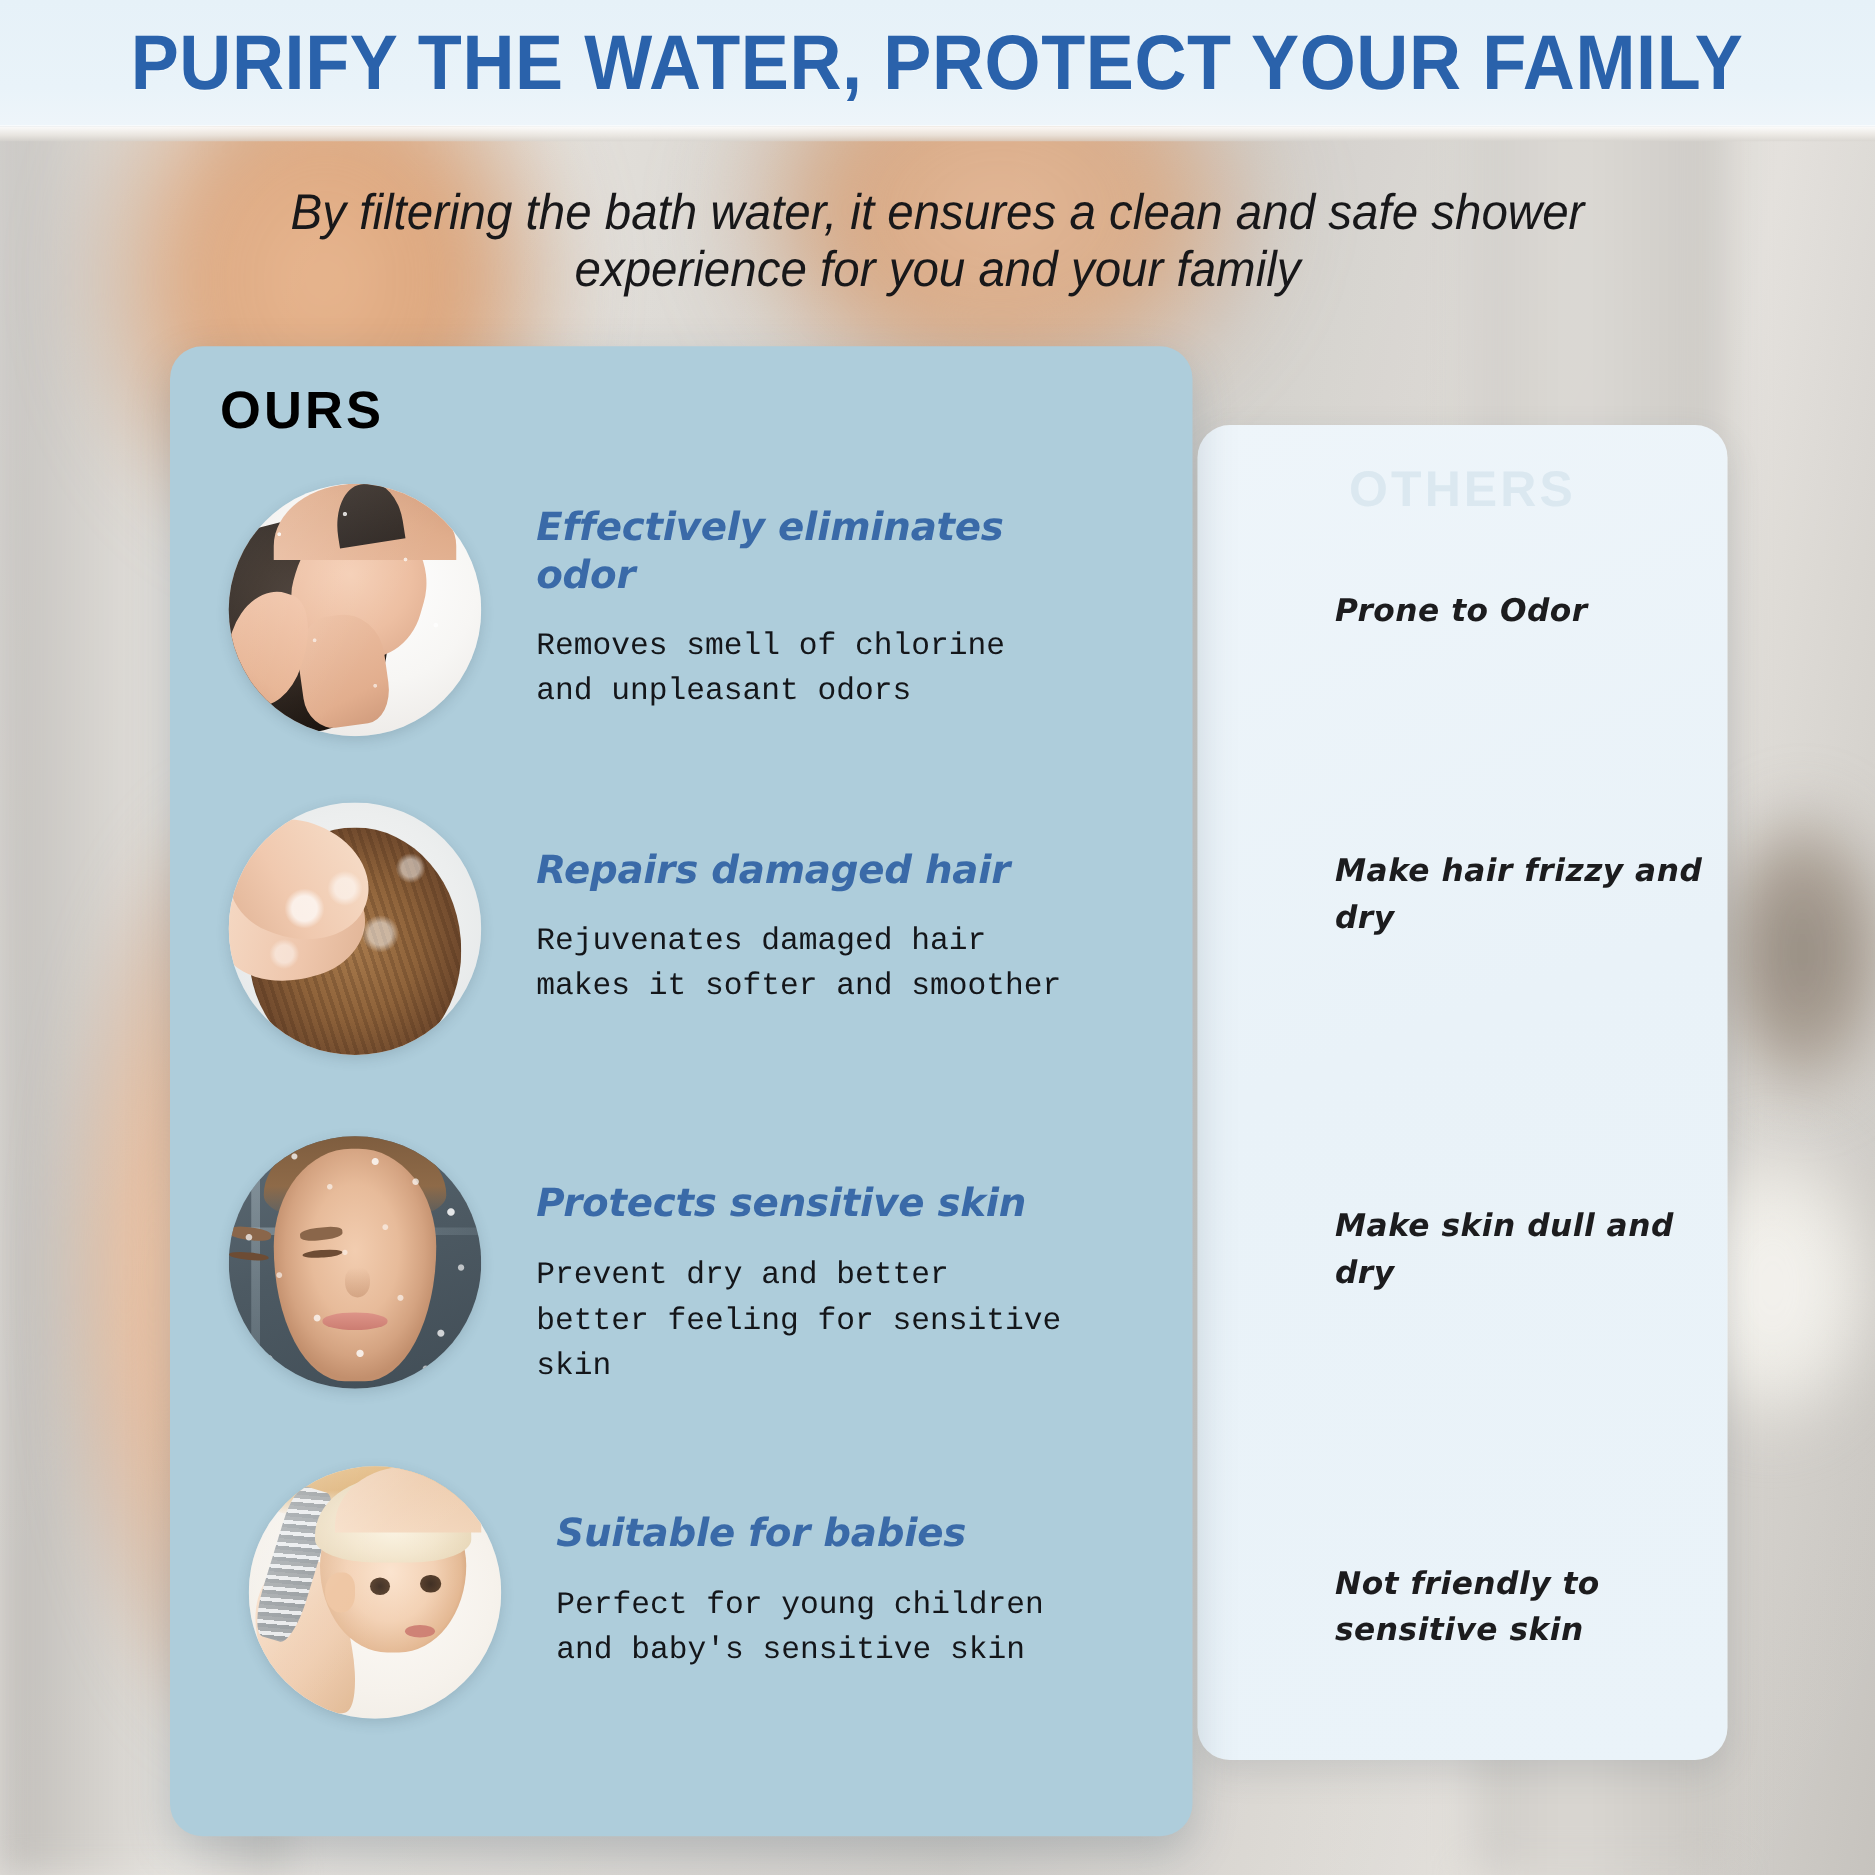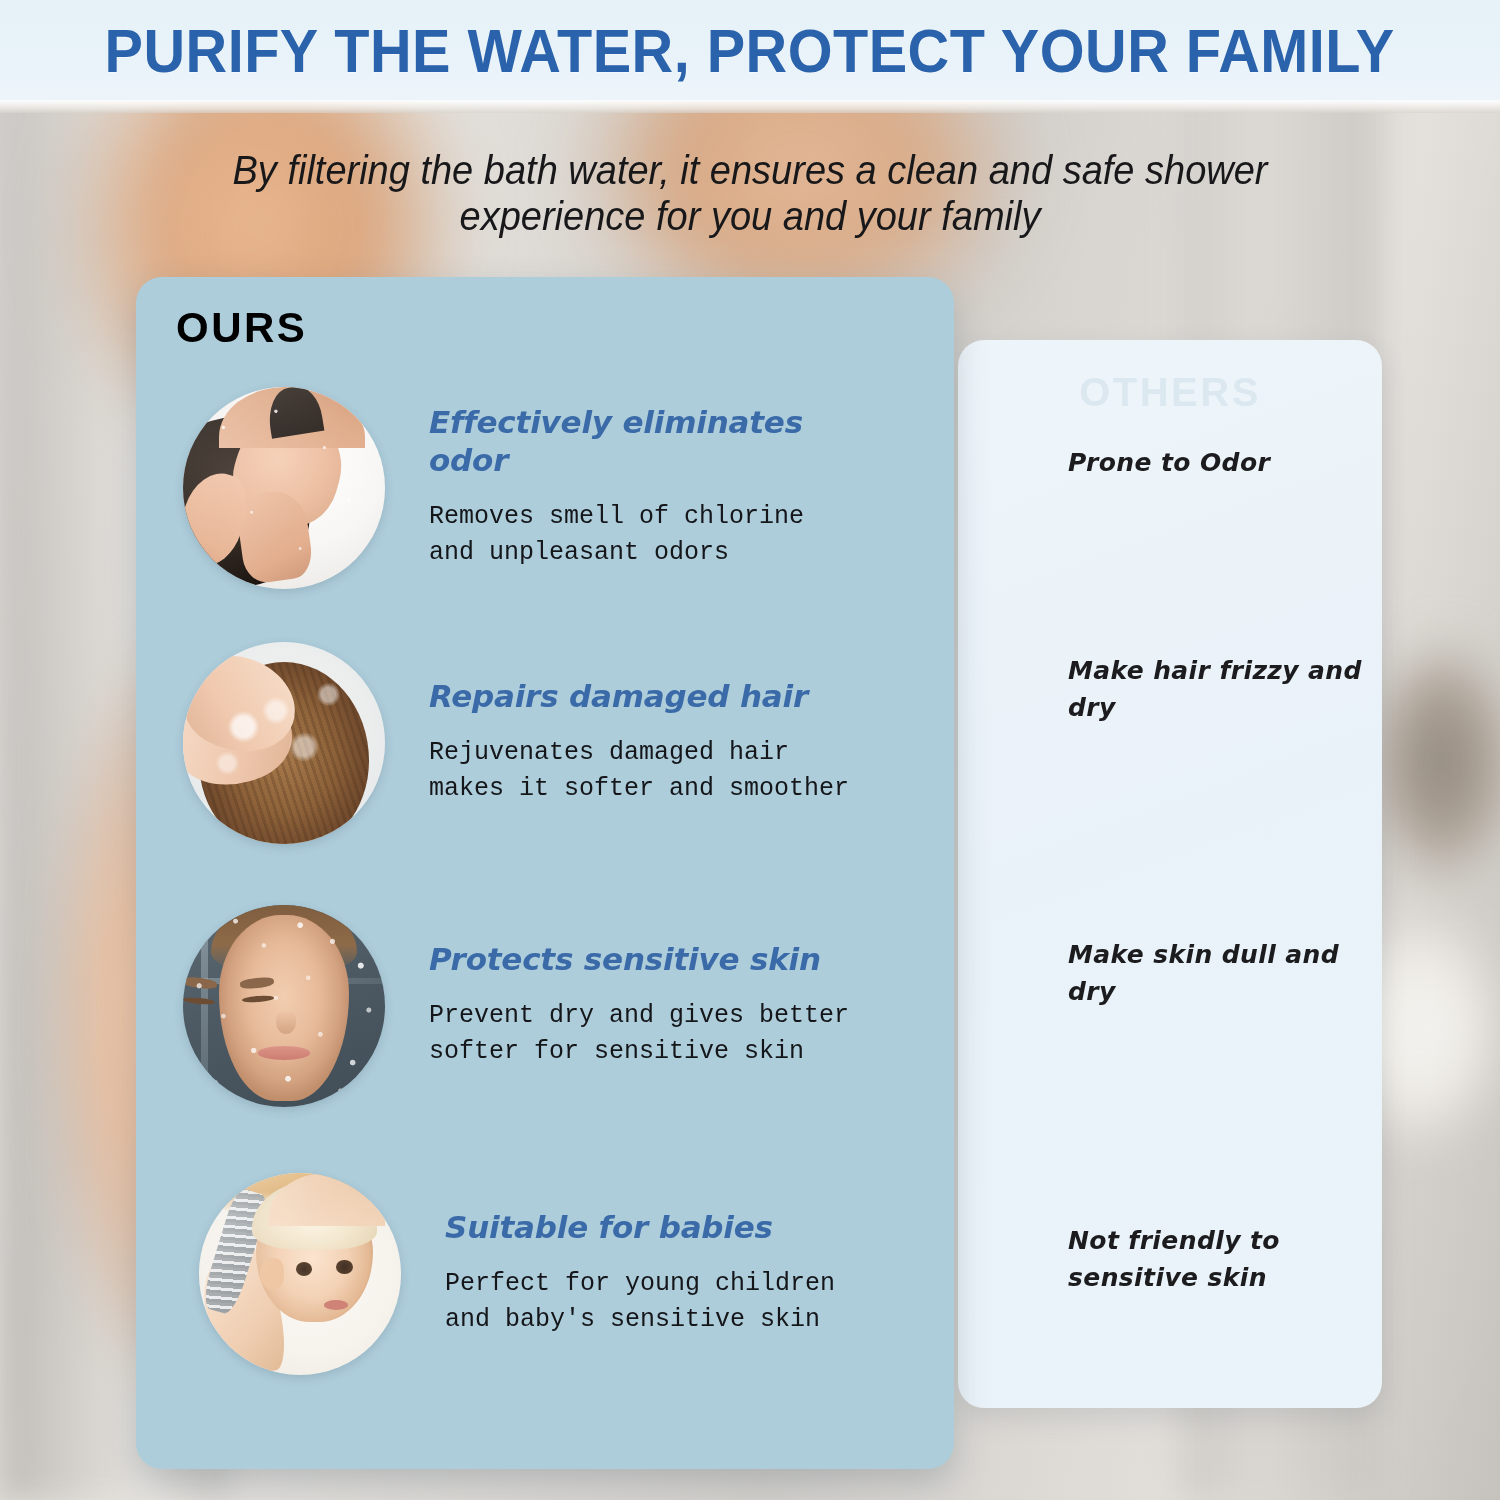--- a/index.html
+++ b/index.html
@@ -179,20 +179,21 @@
     position: absolute;
     left: 0;
     width: 300px;
     font-family: "DejaVu Sans", sans-serif;
     font-style: italic;
     font-weight: 700;
     font-size: 25px;
     line-height: 1.48;
     letter-spacing: 0.4px;
     color: #1c1c1e;
+    margin-top: 26px;
   }
   .other-item.i0 { top: 0px; }
   .other-item.i1 { top: 208px; }
   .other-item.i2 { top: 492px; }
   .other-item.i3 { top: 778px; }
 
   
   .card-ours {
     position: absolute;
     left: 136px; top: 277px;
@@ -222,21 +223,21 @@
   .feature {
     position: absolute;
     left: 0;
     width: 100%;
     height: 210px;
     display: flex;
     align-items: center;
   }
   .feature.f0 { top: 22px; }
   .feature.f1 { top: 277px; }
-  .feature.f2 { top: 540px; }
+  .feature.f2 { top: 540px; align-items: flex-end; }
   .feature.f3 { top: 808px; margin-left: 16px; }
 
   .photo {
     position: relative;
     flex: 0 0 auto;
     margin-left: 47px;
     width: 202px; height: 202px;
     border-radius: 50%;
     overflow: hidden;
     box-shadow: 0 3px 10px rgba(50,70,85,0.18);
@@ -571,21 +572,21 @@
           <div class="ph p3-brow-l"></div>
           <div class="ph p3-brow-r"></div>
           <div class="ph p3-eye-l"></div>
           <div class="ph p3-eye-r"></div>
           <div class="ph p3-nose"></div>
           <div class="ph p3-lip"></div>
           <div class="ph p3-drops"></div>
         </div>
         <div class="ftext">
           <div class="fhead">Protects sensitive skin</div>
-          <div class="fbody">Prevent dry and gives better softer for sensitive skin</div>
+          <div class="fbody">Prevent dry and better better feeling for sensitive skin</div>
         </div>
       </div>
 
       <div class="feature f3">
         <div class="photo">
           <div class="ph p4-bg"></div>
           <div class="ph p4-tub"></div>
           <div class="ph p4-arm"></div>
           <div class="ph p4-brush"></div>
           <div class="ph p4-head"></div>

